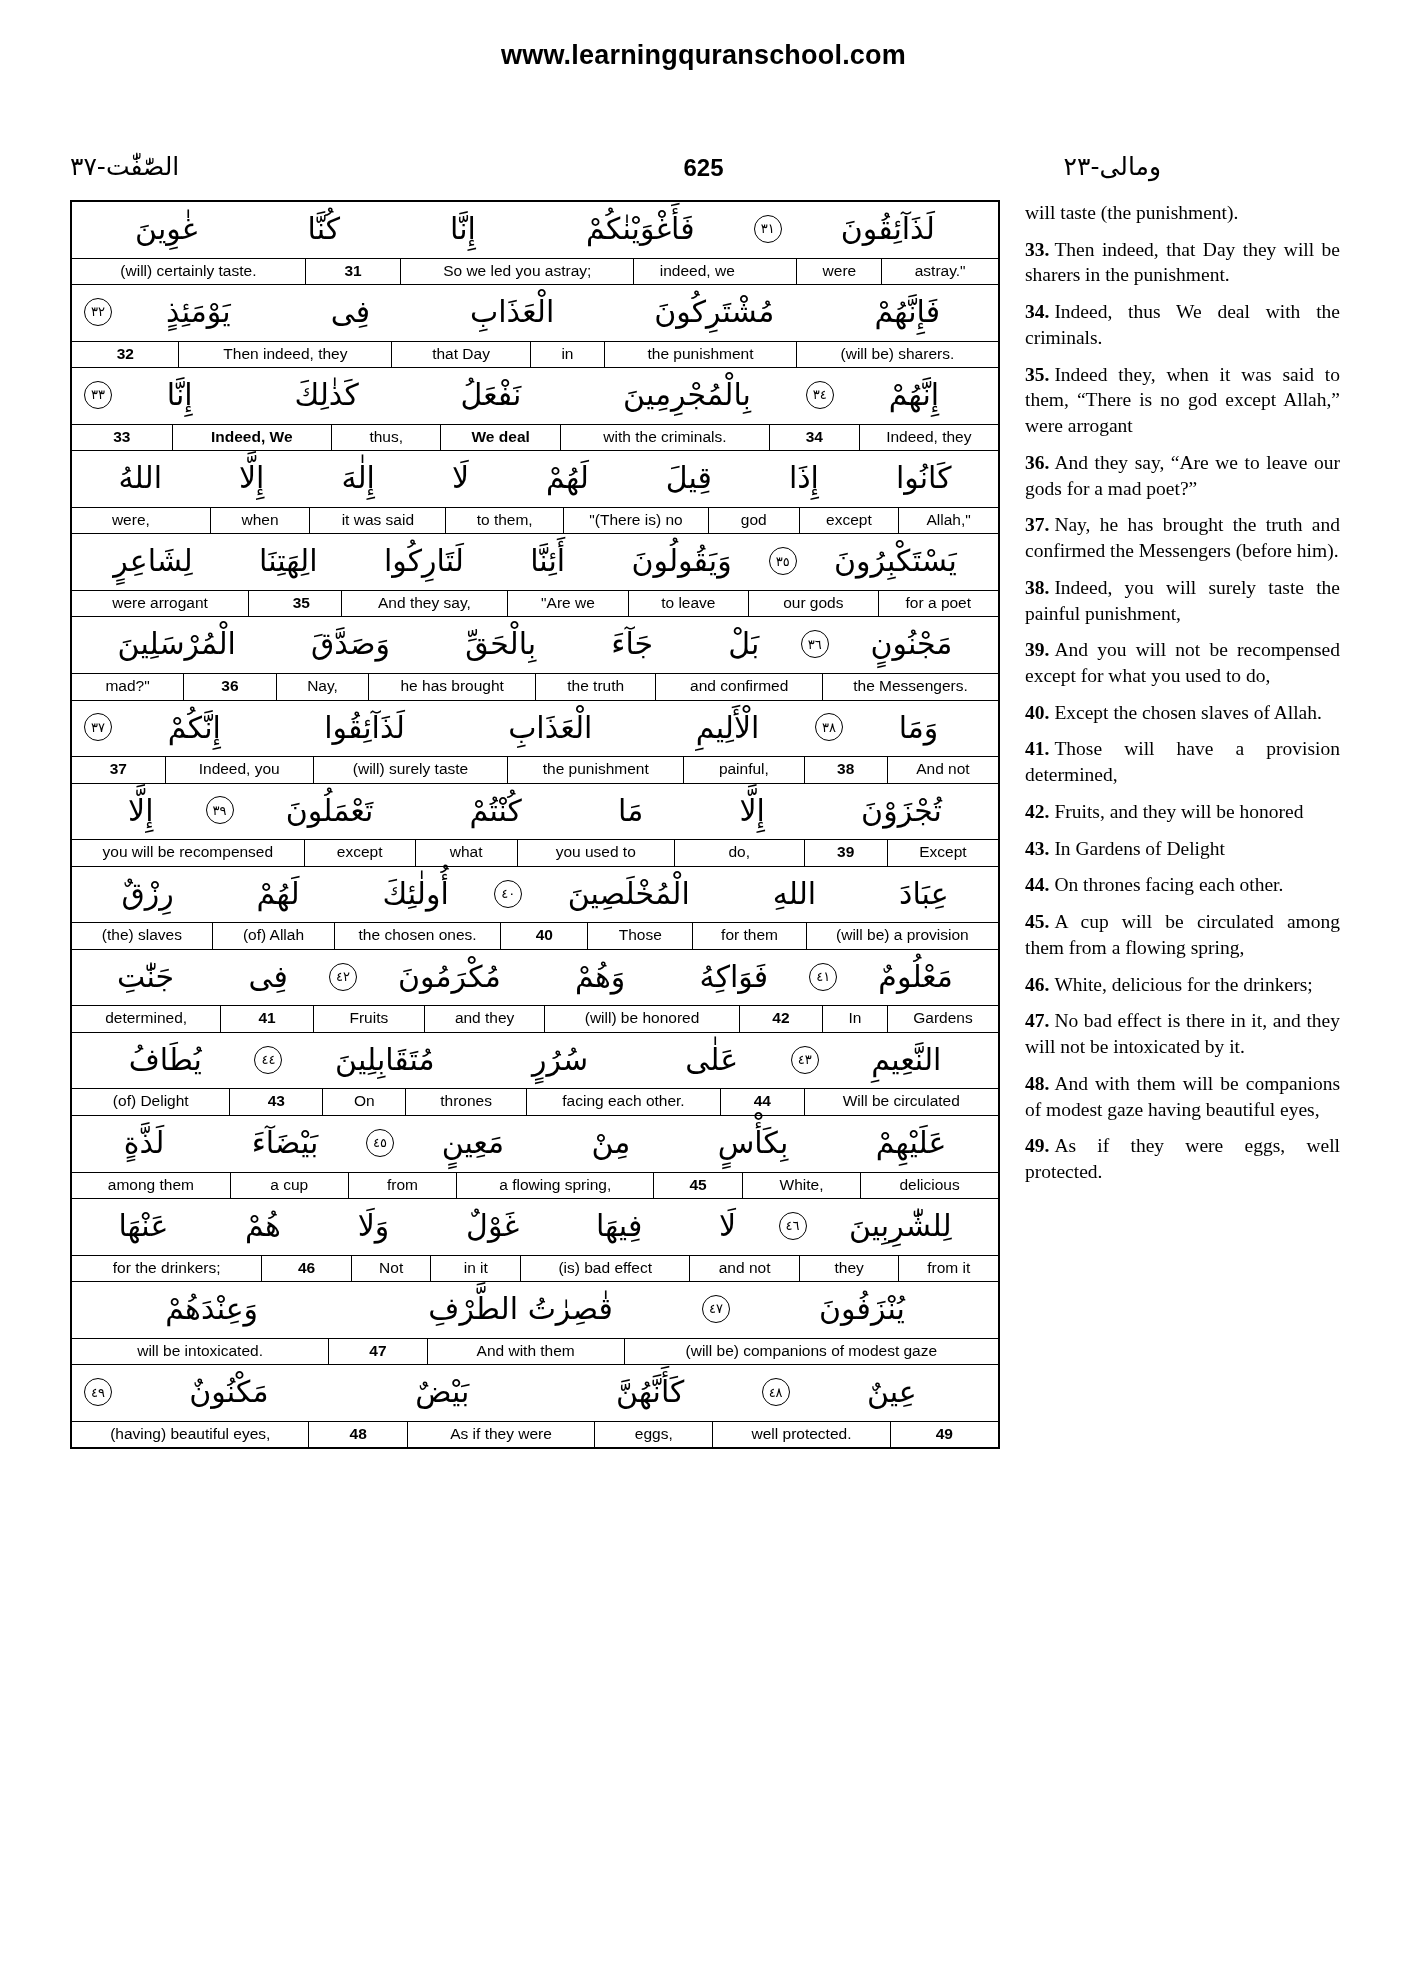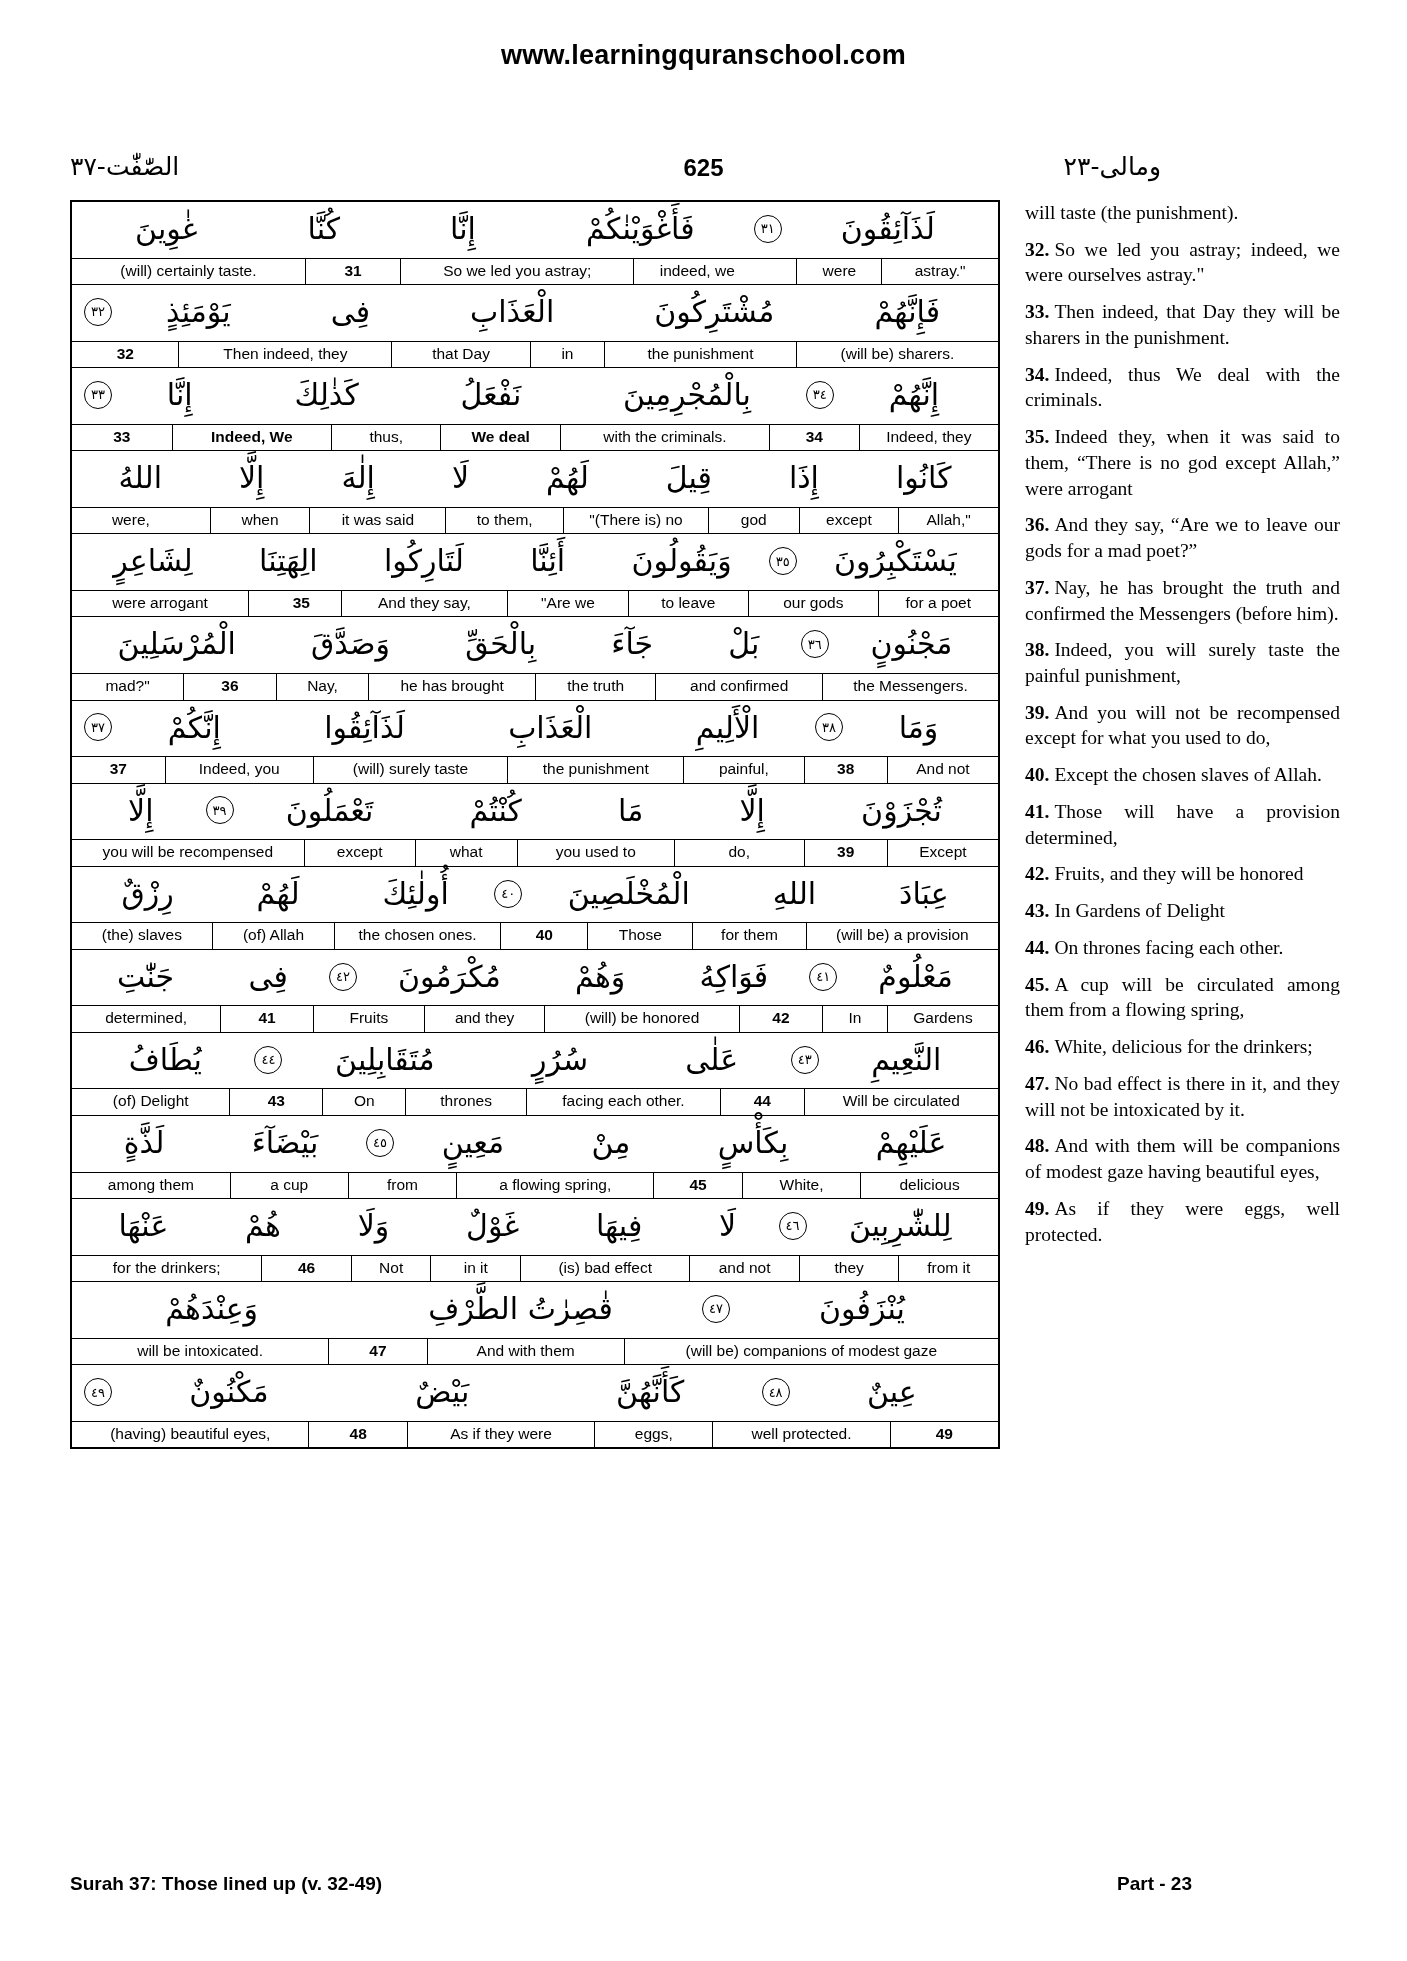--- a/index.html
+++ b/index.html
@@ -483,39 +483,34 @@
             <div class="en-cell" style="width: 19.1489%;">well protected.</div>
             <div class="en-cell" style="width: 12.766%;">eggs,</div>
             <div class="en-cell" style="width: 20.2128%;">As if they were</div>
             <div class="en-cell b" style="width: 10.6383%;">48</div>
             <div class="en-cell" style="width: 25.5319%;">(having) beautiful eyes,</div>
           </div>
         </div>
       </div>
     <div class="trans-col" id="trans">
         <div class="trans-item"><span class="ttext">will taste (the punishment).</span></div>
-        <div class="trans-item"><span class="tnum">32.</span><span class="ttext">So we led you astray; indeed, we were ourselves astray."</span></div>
         <div class="trans-item"><span class="tnum">33.</span><span class="ttext">Then indeed, that Day they will be sharers in the punishment.</span></div>
         <div class="trans-item"><span class="tnum">34.</span><span class="ttext">Indeed, thus We deal with the criminals.</span></div>
         <div class="trans-item"><span class="tnum">35.</span><span class="ttext">Indeed they, when it was said to them, “There is no god except Allah,” were arrogant</span></div>
         <div class="trans-item"><span class="tnum">36.</span><span class="ttext">And they say, “Are we to leave our gods for a mad poet?”</span></div>
         <div class="trans-item"><span class="tnum">37.</span><span class="ttext">Nay, he has brought the truth and confirmed the Messengers (before him).</span></div>
         <div class="trans-item"><span class="tnum">38.</span><span class="ttext">Indeed, you will surely taste the painful punishment,</span></div>
         <div class="trans-item"><span class="tnum">39.</span><span class="ttext">And you will not be recompensed except for what you used to do,</span></div>
         <div class="trans-item"><span class="tnum">40.</span><span class="ttext">Except the chosen slaves of Allah.</span></div>
         <div class="trans-item"><span class="tnum">41.</span><span class="ttext">Those will have a provision determined,</span></div>
         <div class="trans-item"><span class="tnum">42.</span><span class="ttext">Fruits, and they will be honored</span></div>
         <div class="trans-item"><span class="tnum">43.</span><span class="ttext">In Gardens of Delight</span></div>
         <div class="trans-item"><span class="tnum">44.</span><span class="ttext">On thrones facing each other.</span></div>
         <div class="trans-item"><span class="tnum">45.</span><span class="ttext">A cup will be circulated among them from a flowing spring,</span></div>
         <div class="trans-item"><span class="tnum">46.</span><span class="ttext">White, delicious for the drinkers;</span></div>
         <div class="trans-item"><span class="tnum">47.</span><span class="ttext">No bad effect is there in it, and they will not be intoxicated by it.</span></div>
         <div class="trans-item"><span class="tnum">48.</span><span class="ttext">And with them will be companions of modest gaze having beautiful eyes,</span></div>
         <div class="trans-item"><span class="tnum">49.</span><span class="ttext">As if they were eggs, well protected.</span></div>
       </div>
   </div>
 
-  <div class="footer">
-    <div class="footer-left">Surah 37: Those lined up (v. 32-49)</div>
-    <div class="footer-right">Part - 23</div>
-  </div>
 
 </div>
 
 </body></html>

